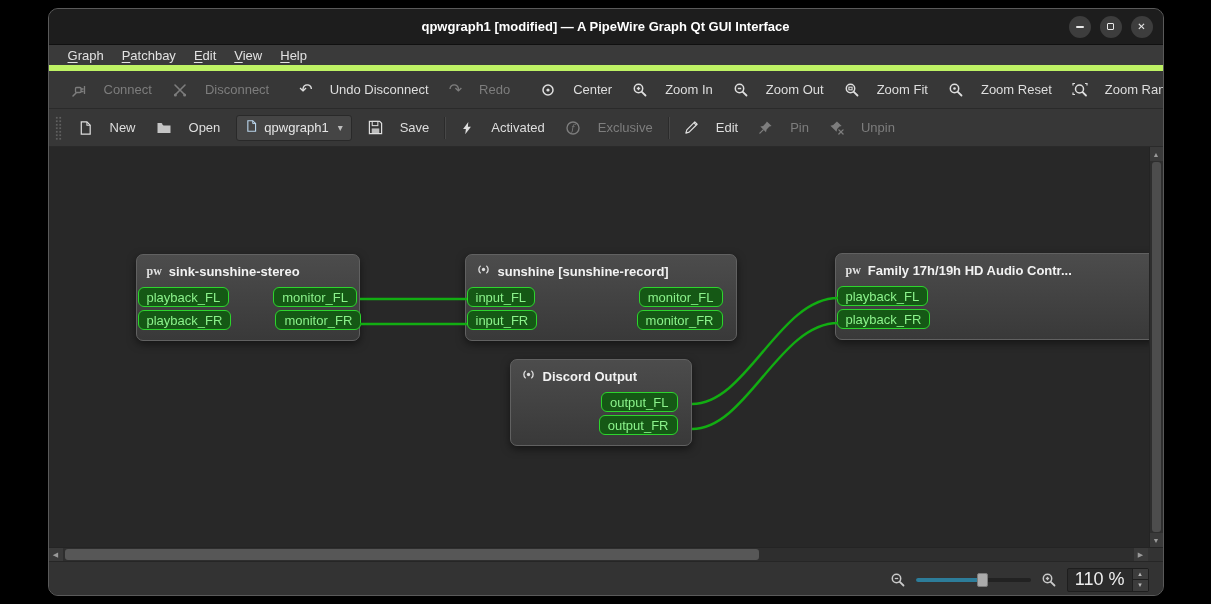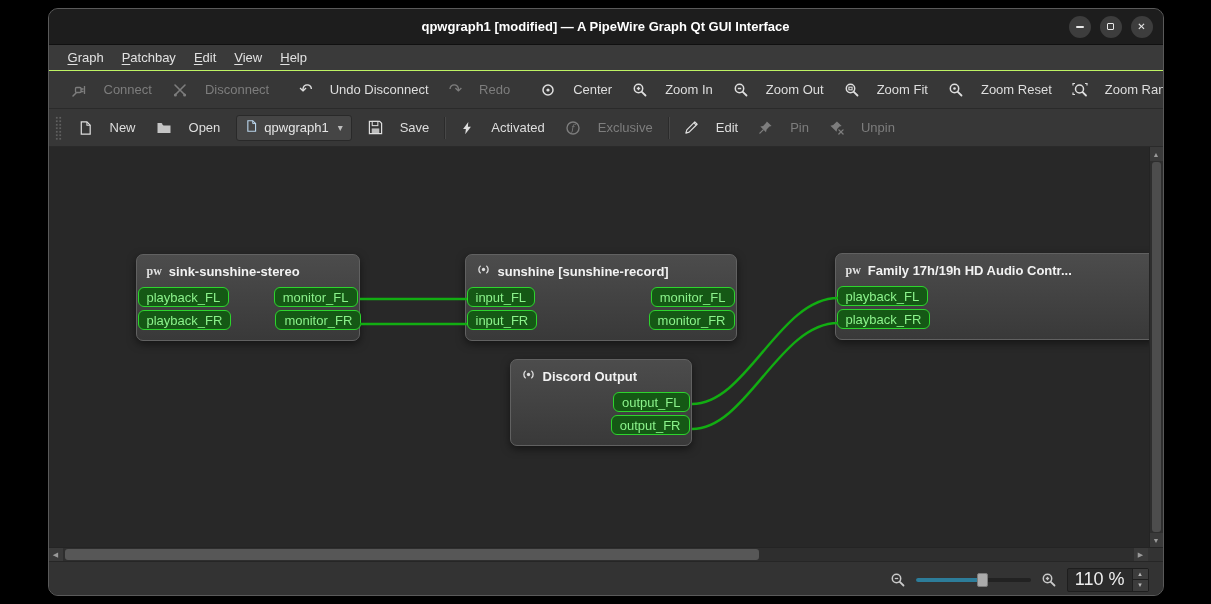--- a/index.html
+++ b/index.html
@@ -13,21 +13,21 @@
     position:relative;border-bottom:1px solid #101010;}
   .title{color:#ffffff;font-size:13px;font-weight:bold;}
   .win-controls{position:absolute;right:10px;top:0;height:100%;display:flex;align-items:center;gap:9px;}
   .win-btn{width:22px;height:22px;border-radius:50%;background:#3d3d3d;display:flex;align-items:center;
     justify-content:center;color:#e8e8e8;font-size:10px;line-height:1;}
   .min-bar{width:8px;height:2px;background:#e8e8e8;border-radius:1px;}
   .max-sq{width:7px;height:7px;border:1.5px solid #e8e8e8;border-radius:1px;}
 
   
   .menubar{height:26px;background:#3a3a3a;display:flex;align-items:stretch;padding-left:10px;
-    border-bottom:1px solid #bef264;font-size:13px;color:#e2e2e2;}
+    border-bottom:6px solid #bef264;font-size:13px;color:#e2e2e2;}
   .menu-item{display:flex;align-items:center;padding:0 9px;}
   .mn{text-decoration:underline;text-underline-offset:2px;}
 
   
   .toolbar{height:38px;background:#373737;display:flex;align-items:center;padding:0 6px 0 4px;
     border-bottom:1px solid #2a2a2a;gap:2px;}
   .tb-handle{width:7px;height:24px;margin:0 5px 0 2px;
     background-image:radial-gradient(circle,#606060 1px,transparent 1.3px);background-size:3.5px 3.5px;}
   .tb-item{display:flex;align-items:center;gap:17px;height:28px;padding:0 9px;border-radius:3px;
     color:#dedede;font-size:13px;white-space:nowrap;}
@@ -42,21 +42,21 @@
   
   .canvas{position:relative;height:400px;background:#282828;overflow:hidden;}
   .cables{position:absolute;inset:0;z-index:5;pointer-events:none;}
   .cables path{stroke:#12ad12;stroke-width:2.4;fill:none;}
   .node{position:absolute;z-index:1;background:linear-gradient(180deg,#4c4c4c,#393939);
     border:1px solid #616161;border-radius:7px;box-shadow:0 3px 9px rgba(0,0,0,.5);padding-bottom:7px;}
   .node-header{height:32px;display:flex;align-items:center;gap:7px;padding:0 10px;color:#f2f2f2;
     font-weight:bold;font-size:13px;white-space:nowrap;overflow:hidden;}
   .pw{font-family:Liberation Serif, serif;font-weight:bold;font-size:12px;color:#e0e0e0;}
   .node-header svg{color:#e0e0e0;}
-  .prow{display:flex;justify-content:space-between;margin:0 1px 3px 1px;gap:44px;}
+  .prow{display:flex;justify-content:space-between;margin:0 13px 3px 1px;gap:44px;}
   .prow.left-only{justify-content:flex-start;}
   .prow.right-only{justify-content:flex-end;}
   .port{height:20px;line-height:19px;padding:0 8px;background:#155815;border:1px solid #2dd42d;
     border-radius:6px;color:#8bf38b;font-size:13px;white-space:nowrap;}
 
   
   .vscroll{position:absolute;top:0;right:0;bottom:0;width:14px;background:#2e2e2e;
     border-left:1px solid #242424;display:flex;flex-direction:column;z-index:6;}
   .sbtn{display:flex;align-items:center;justify-content:center;color:#9a9a9a;font-size:7px;background:#3a3a3a;}
   .vscroll .sbtn{height:14px;}

